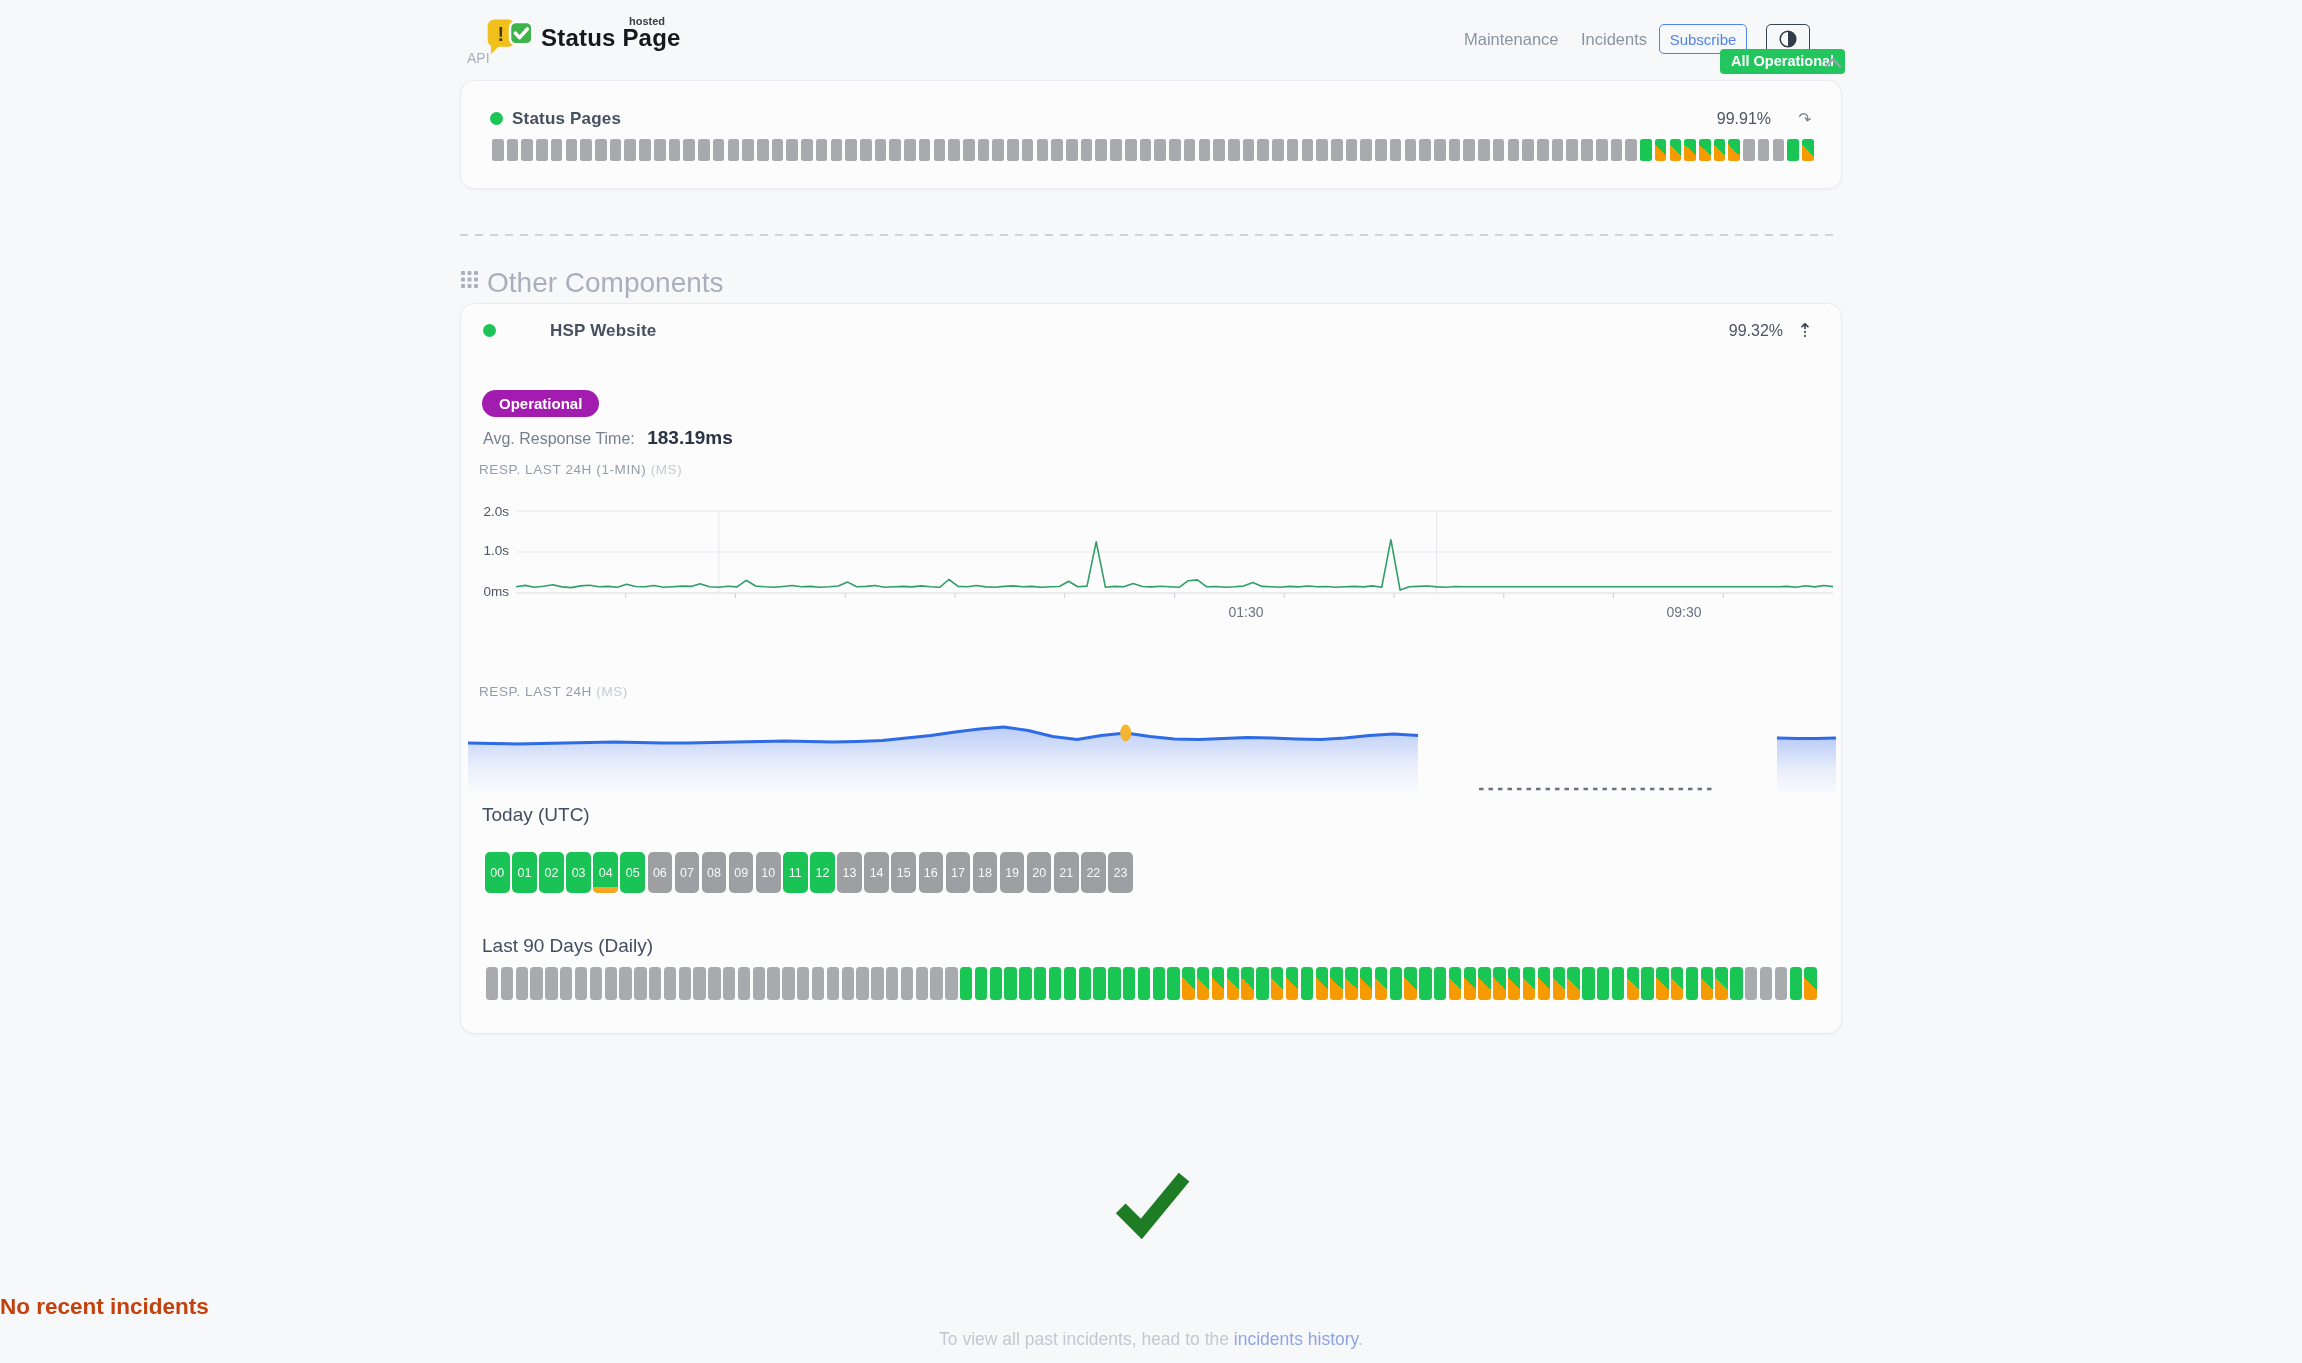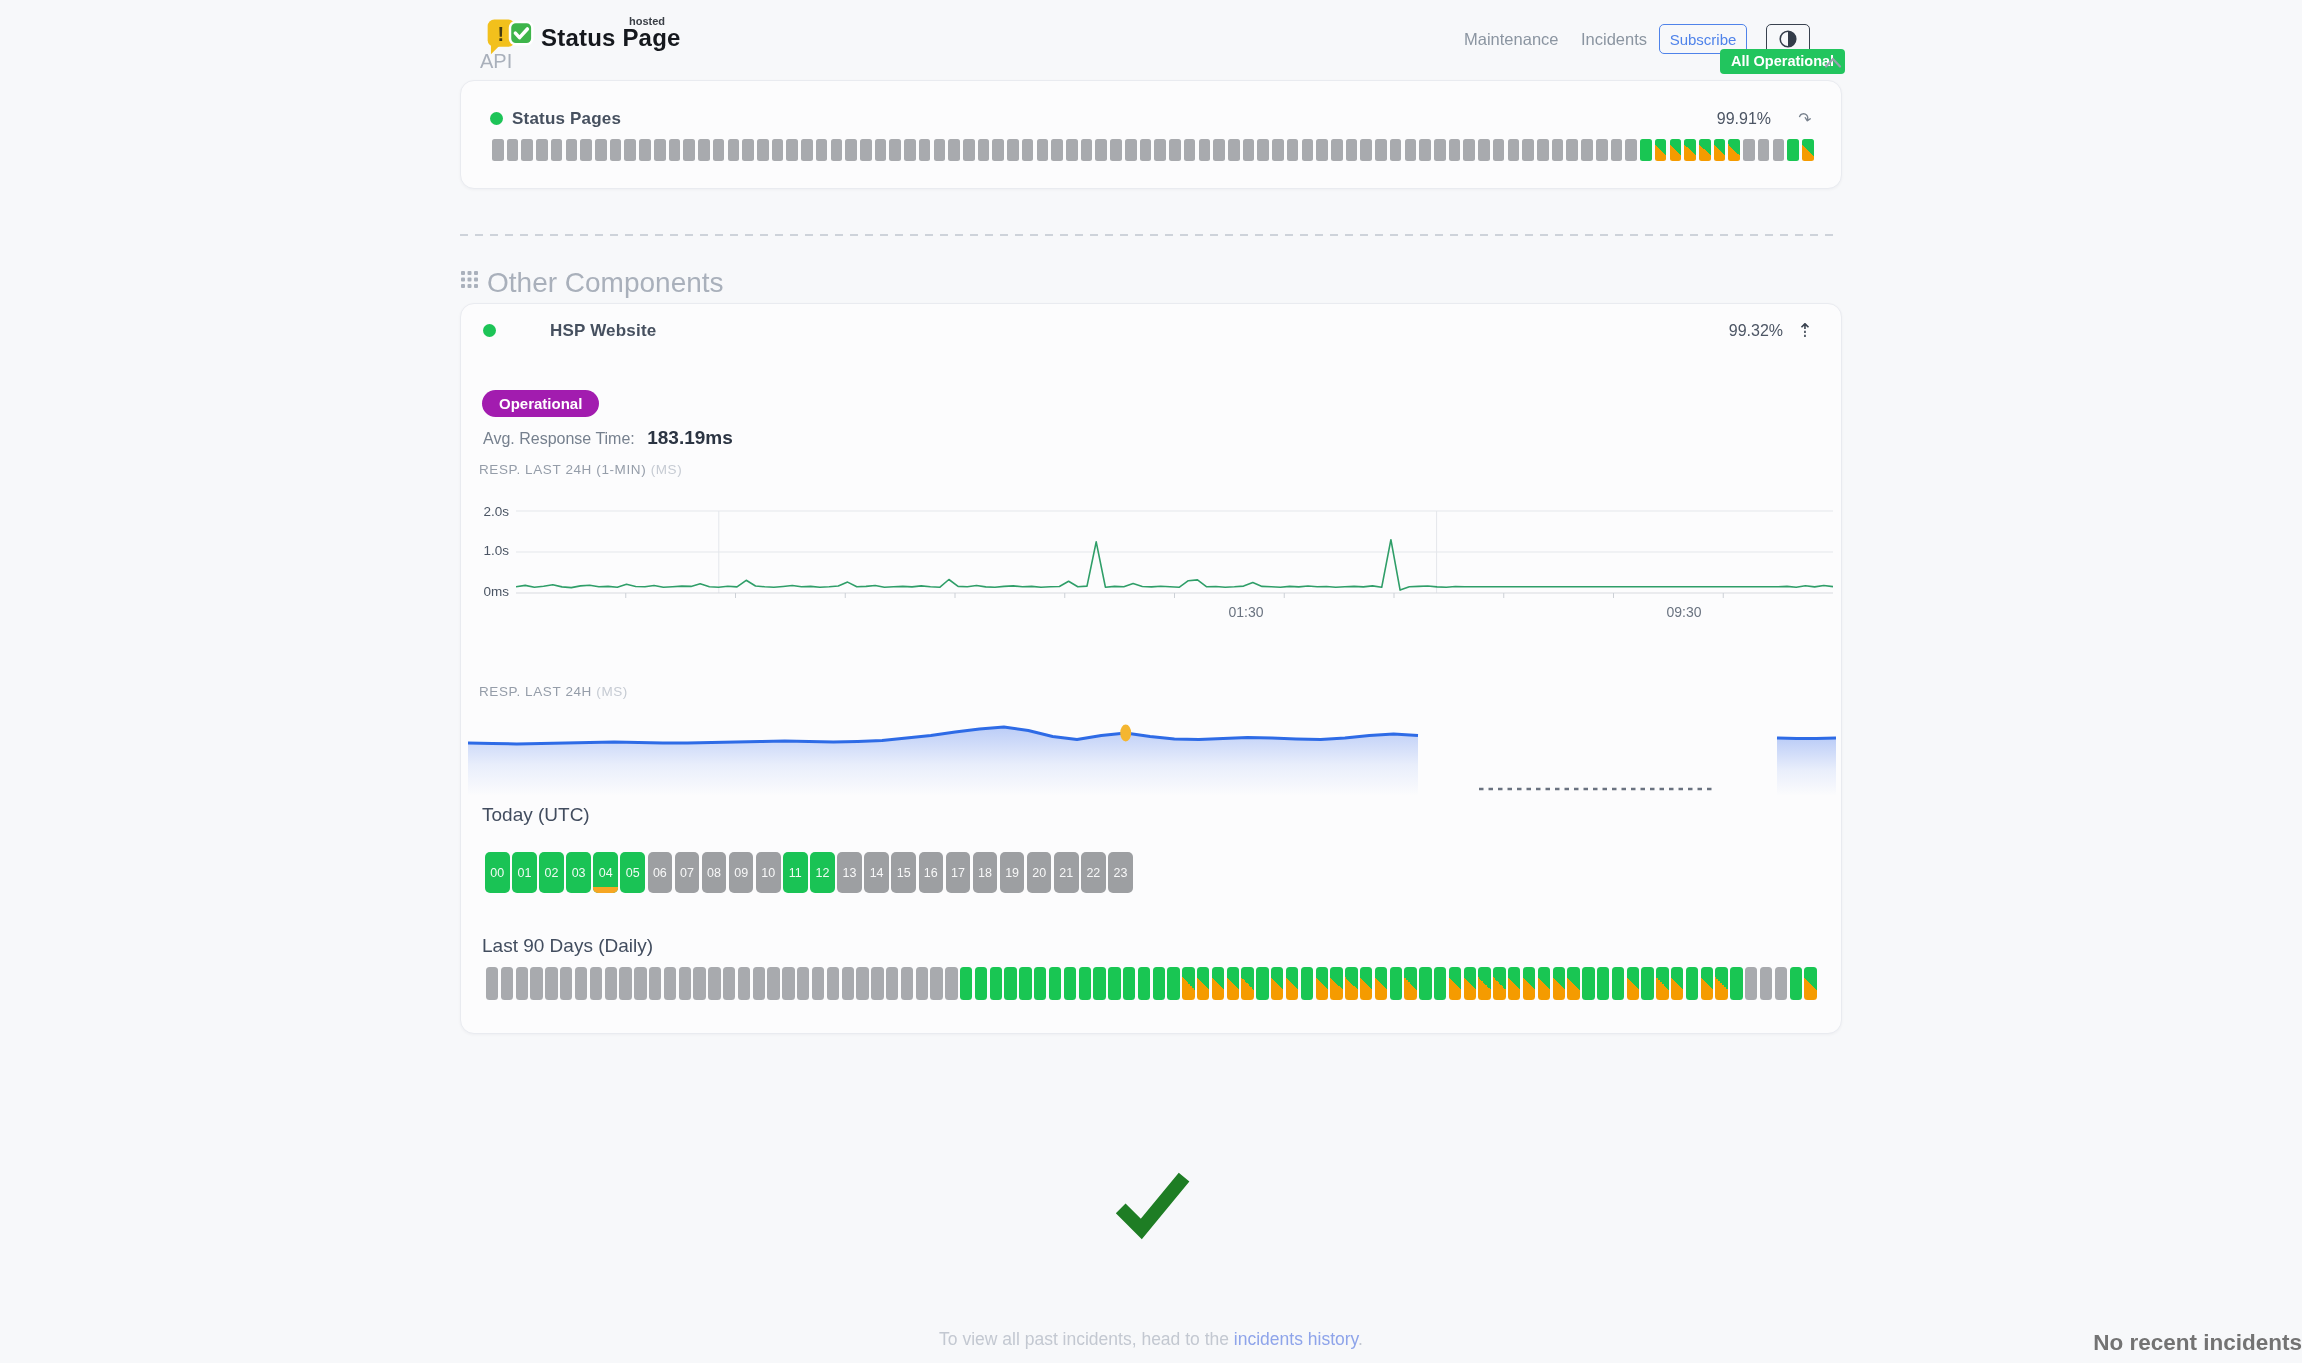--- a/index.html
+++ b/index.html
@@ -29,21 +29,21 @@
   .ubar.up{background:#19c653;}
   .ubar.deg{background:linear-gradient(45deg,#f59b00 50%,#19c653 50%);}
   .hours{display:flex;justify-content:space-between;}
   .hblock{position:relative;width:24.6px;height:41px;border-radius:5px;background:#9d9fa2;
         display:flex;align-items:center;justify-content:center;font-size:12.5px;color:rgba(255,255,255,.93);}
   .hblock.up{background:#1ac355;}
   .hmark{position:absolute;left:0;right:0;bottom:0;height:6px;background:#f6a623;border-radius:0 0 5px 5px;}
   .ylab{position:absolute;width:48px;text-align:right;font-size:13.5px;color:#4b5564;}
   .xlab{position:absolute;width:70px;text-align:center;font-size:14px;color:#6a7380;}
   .dashed-sep{height:2px;background:repeating-linear-gradient(90deg,#ced3da 0 8px,transparent 8px 15px);}
-  .footer-title{width:100%;text-align:right;font-size:22.5px;color:#737373;font-weight:700;margin-top:36px;}
+  .footer-title{width:100%;text-align:left;font-size:22.5px;color:#c2410c;font-weight:700;}
   .footer-sub{width:100%;text-align:center;font-size:17.5px;color:#c3c8d1;}
   .footer-sub .lnk{color:#8ea4ea;cursor:pointer;}
   .brand{font-size:24px;font-weight:700;color:#15181d;letter-spacing:.2px;}
   .brand-sup{font-size:11px;font-weight:700;color:#3a3f46;}
   .icon-txt{color:#79828e;font-size:16px;}
 </style>
 </head>
 <body>
 
 <div class="page">
@@ -69,21 +69,21 @@
       <path d="M12 3.5 a8.5 8.5 0 0 1 0 17 Z" fill="#333c49"></path>
     </svg>
   </div>
   <div class="abs badge" style="left:1720px;top:49px;">All Operational</div>
   <div class="abs" style="left:1824px;top:55px;">
     <svg width="18" height="13" viewBox="0 0 18 13">
       <polyline points="2,10.5 9,3 16,10.5" fill="none" stroke="#98a1ac" stroke-width="2.2" stroke-linecap="round"></polyline>
     </svg>
   </div>
 
-  <div class="abs section-title" style="left:480px;top:50px;font-size:20px;">API</div>
+  <div class="abs section-title" style="left:467px;top:50px;font-size:14px;">API</div>
 
   <div class="card" style="left:460px;top:80px;width:1380px;height:107px;text-align:right;">
     <div class="abs dot" style="left:29px;top:31px;"></div>
     <div class="abs comp-name" style="left:51px;top:28px;">Status Pages</div>
     <div class="abs uptime" style="right:70px;top:29px;">99.91%</div>
     <div class="abs icon-txt" style="right:30px;top:28px;transform:rotate(12deg);">↷</div>
     <div class="abs bars" style="left:31px;top:58px;width:1322px;">
         <div class="ubar"></div>
         <div class="ubar"></div>
         <div class="ubar"></div>

